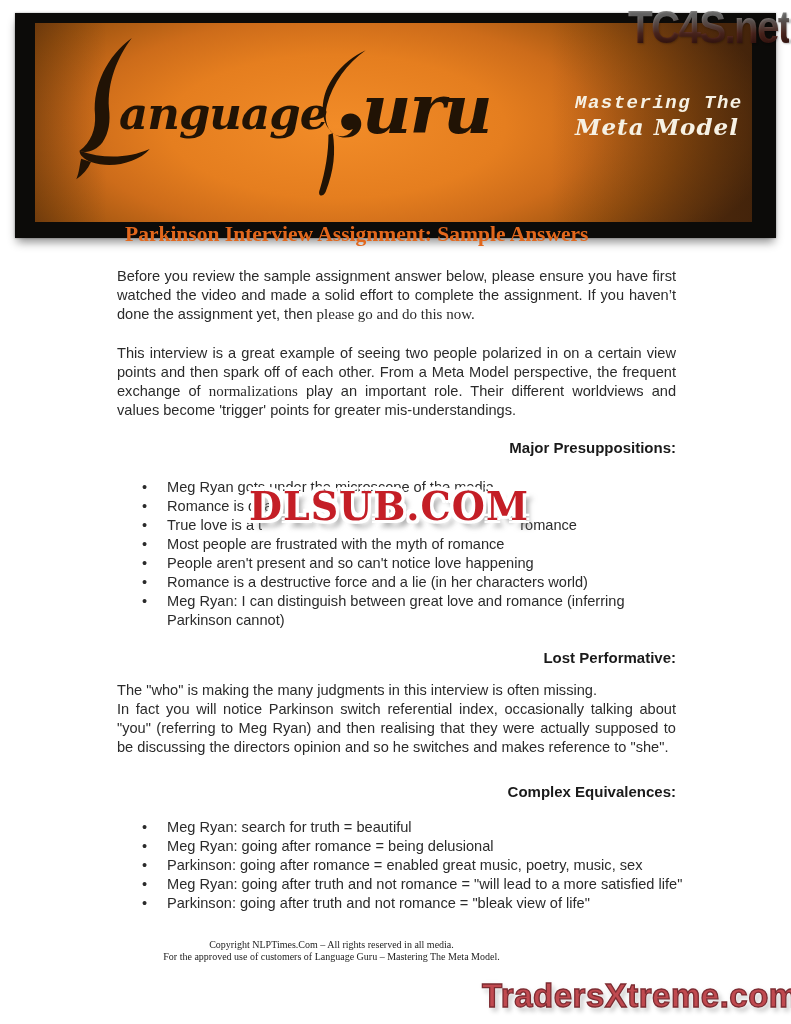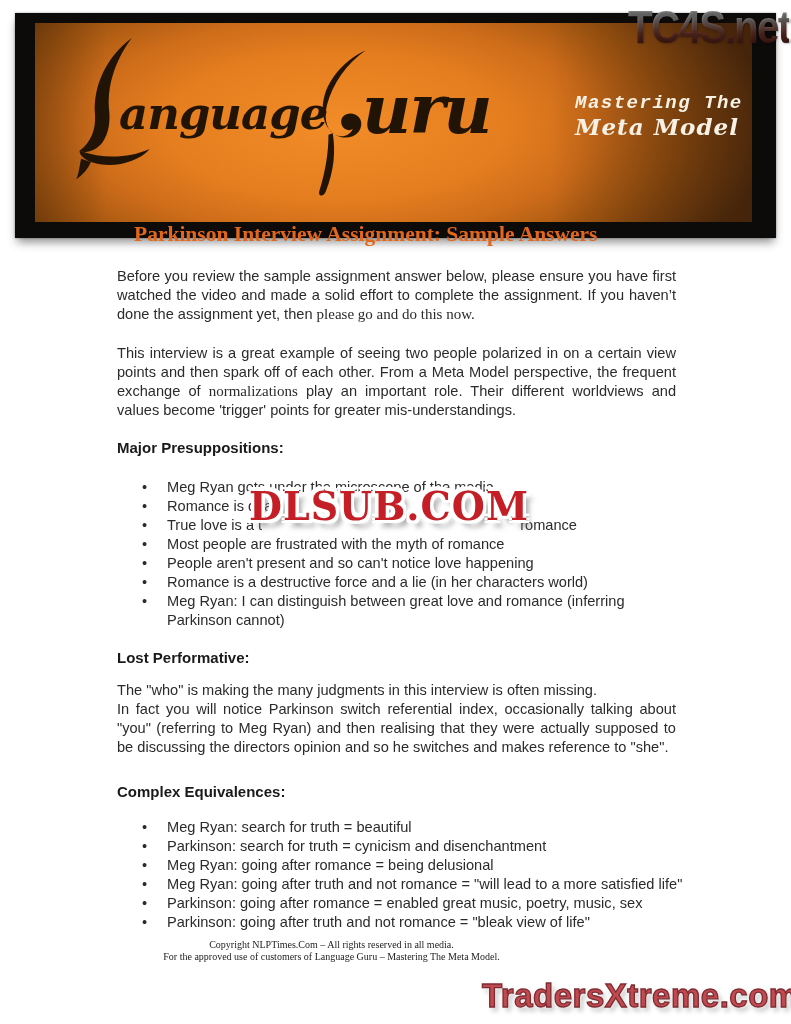--- a/index.html
+++ b/index.html
@@ -30,27 +30,27 @@
              font-weight:bold;color:#211305;}
   .logo-language{left:104px;top:74px;font-size:45px;letter-spacing:-1px;}
   .logo-uru{left:347px;top:56px;font-size:68px;letter-spacing:-2px;}
   .tagline{position:absolute;left:560px;top:80px;color:#f6f1e4;
            font-family:"DejaVu Serif",serif;font-style:italic;font-weight:bold;}
   .tagline .t1{font-size:19px;line-height:21px;letter-spacing:1.5px;font-family:Liberation Mono, monospace;}
   .tagline .t2{font-size:23px;line-height:25px;letter-spacing:1px;}
 
   
   .doc{position:absolute;left:117px;top:221px;width:559px;}
-  .doc h1{margin:0 17px 19px;font-family:"Liberation Serif",serif;font-weight:bold;
+  .doc h1{margin:0 8px 19px;font-family:"Liberation Serif",serif;font-weight:bold;
           font-size:21.5px;line-height:27px;color:#e2671c;}
   .doc p{margin:0;font-size:14.6px;line-height:19px;text-align:justify;}
   .p-intro{margin-bottom:20px !important;}
   .p-overview{margin-bottom:18px !important;}
   .serif{font-family:"Liberation Serif",serif;font-size:15px;}
-  .doc h2{margin:0;font-size:15px;line-height:19px;font-weight:bold;color:#1a1a1a;}
+  .doc h2{margin:0;font-size:15px;line-height:19px;font-weight:bold;color:#1a1a1a;text-align:right;}
   .h-presup{margin-bottom:21px !important;}
   .h-lost{margin-bottom:14px !important;}
   .h-complex{margin-bottom:17px !important;}
   .p-lost{margin-bottom:25px !important;}
   ul{list-style:none;margin:0;padding:0;}
   ul.blist{margin-bottom:18px;margin-top:8px;}
   ul.blist2{margin-bottom:0;}
   li{position:relative;padding-left:50px;font-size:14.6px;line-height:19px;}
   li::before{content:"\2022";position:absolute;left:25px;top:0;font-size:14.6px;}
   ul.blist2 li{white-space:nowrap;}
@@ -133,24 +133,23 @@
   </ul>
 
   <h2 class="h-lost">Lost Performative:</h2>
 
   <p class="p-lost"><span>The "who" is making the many judgments in this interview is often missing.</span><br><span>In fact you will notice Parkinson switch referential index, occasionally talking about "you" (referring to Meg Ryan) and then realising that they were actually supposed to be discussing the directors opinion and so he switches and makes reference to "she".</span></p>
 
   <h2 class="h-complex">Complex Equivalences:</h2>
 
   <ul class="blist2">
     <li>Meg Ryan: search for truth = beautiful</li>
-    <li>Parkinson: search for truth = cynicism and disenchantment</li>
     <li>Meg Ryan: going after romance = being delusional</li>
+    <li>Parkinson: going after romance = enabled great music, poetry, music, sex</li>
     <li>Meg Ryan: going after truth and not romance = "will lead to a more satisfied life"</li>
-    <li>Parkinson: going after romance = enabled great music, poetry, music, sex</li>
     <li>Parkinson: going after truth and not romance = "bleak view of life"</li>
   </ul>
 </div>
 
 <div class="dlsub">DLSUB.COM</div>
 
 <div class="footer">
   <div>Copyright NLPTimes.Com – All rights reserved in all media.</div>
   <div>For the approved use of customers of Language Guru – Mastering The Meta Model.</div>
 </div>

